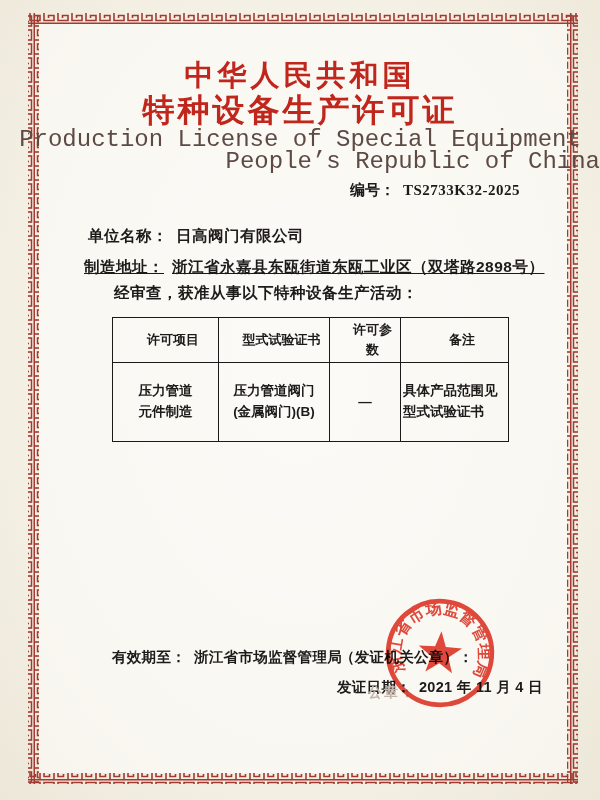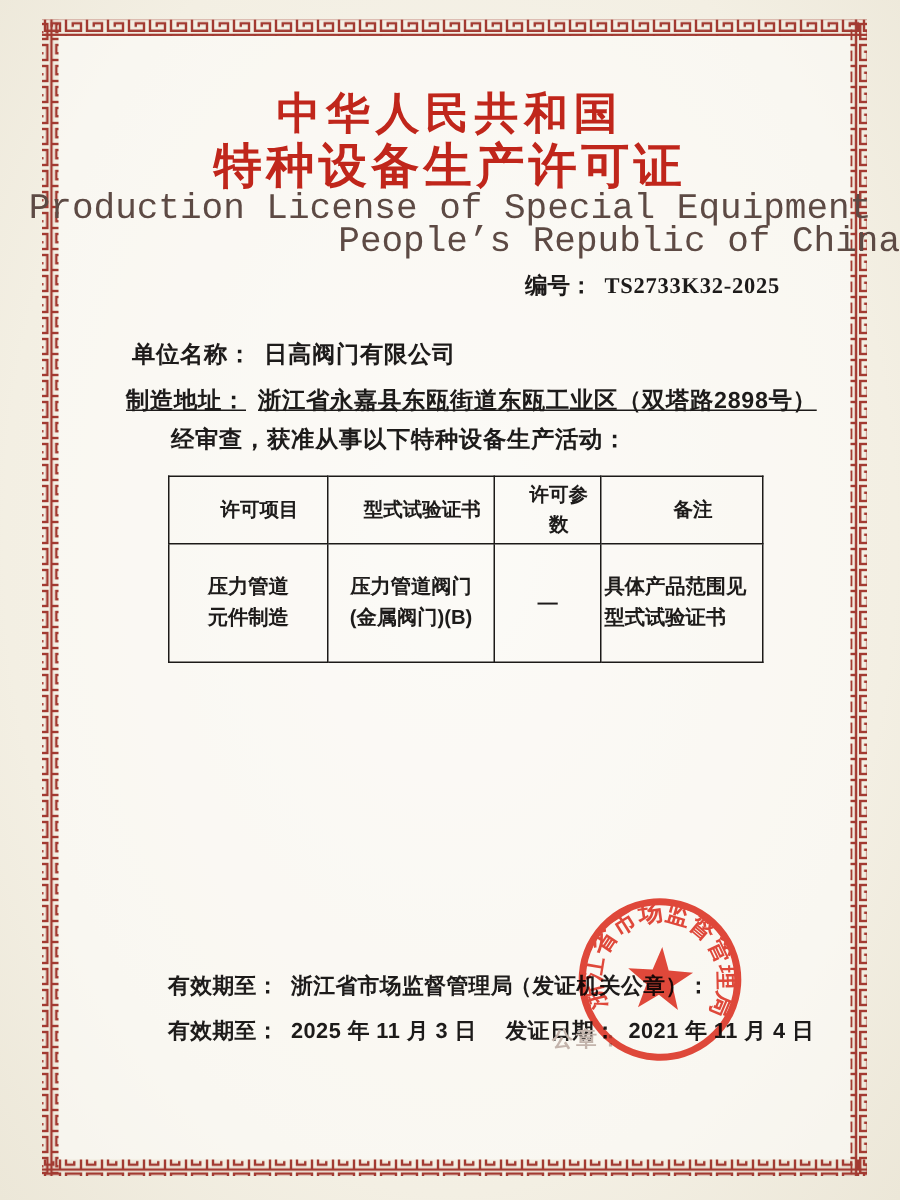--- a/index.html
+++ b/index.html
@@ -129,23 +129,20 @@
         <td class="remark">具体产品范围见
 型式试验证书</td>
       </tr>
     </tbody>
   </table>
 
   <div class="abs footline f-auth">
     <span class="label">有效期至：</span><span>浙江省市场监督管理局</span>
   </div>
   <div class="abs footline f-sealnote">（发证机关公章）：</div>
-  <div class="abs footline f-valid">
-    <span class="label">有效期至：</span><span>2025 年 11 月 3 日</span>
-  </div>
   <div class="abs footline f-issue">
     <span class="label">发证日期：</span><span>2021 年 11 月 4 日</span>
   </div>
   <div class="abs f-caption">公章：</div>
 
   <div class="seal-wrap">
     <svg width="114" height="114" viewBox="0 0 110 110">
       <defs>
         <path id="sealArc" d="M19.3,67.9 A38,38 0 1 1 90.7,67.9" fill="none"></path>
       </defs>

